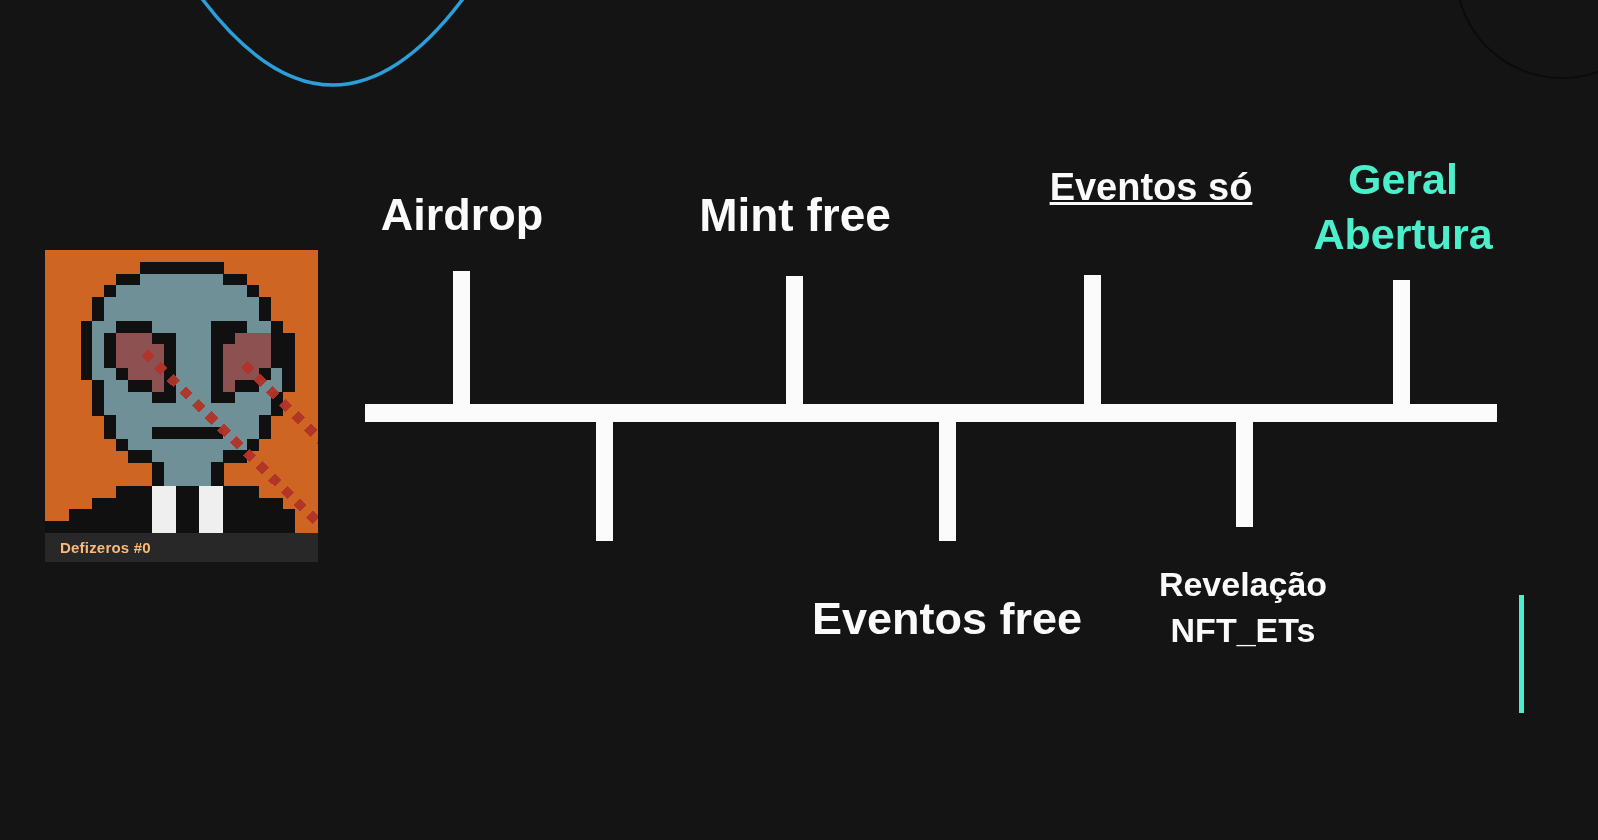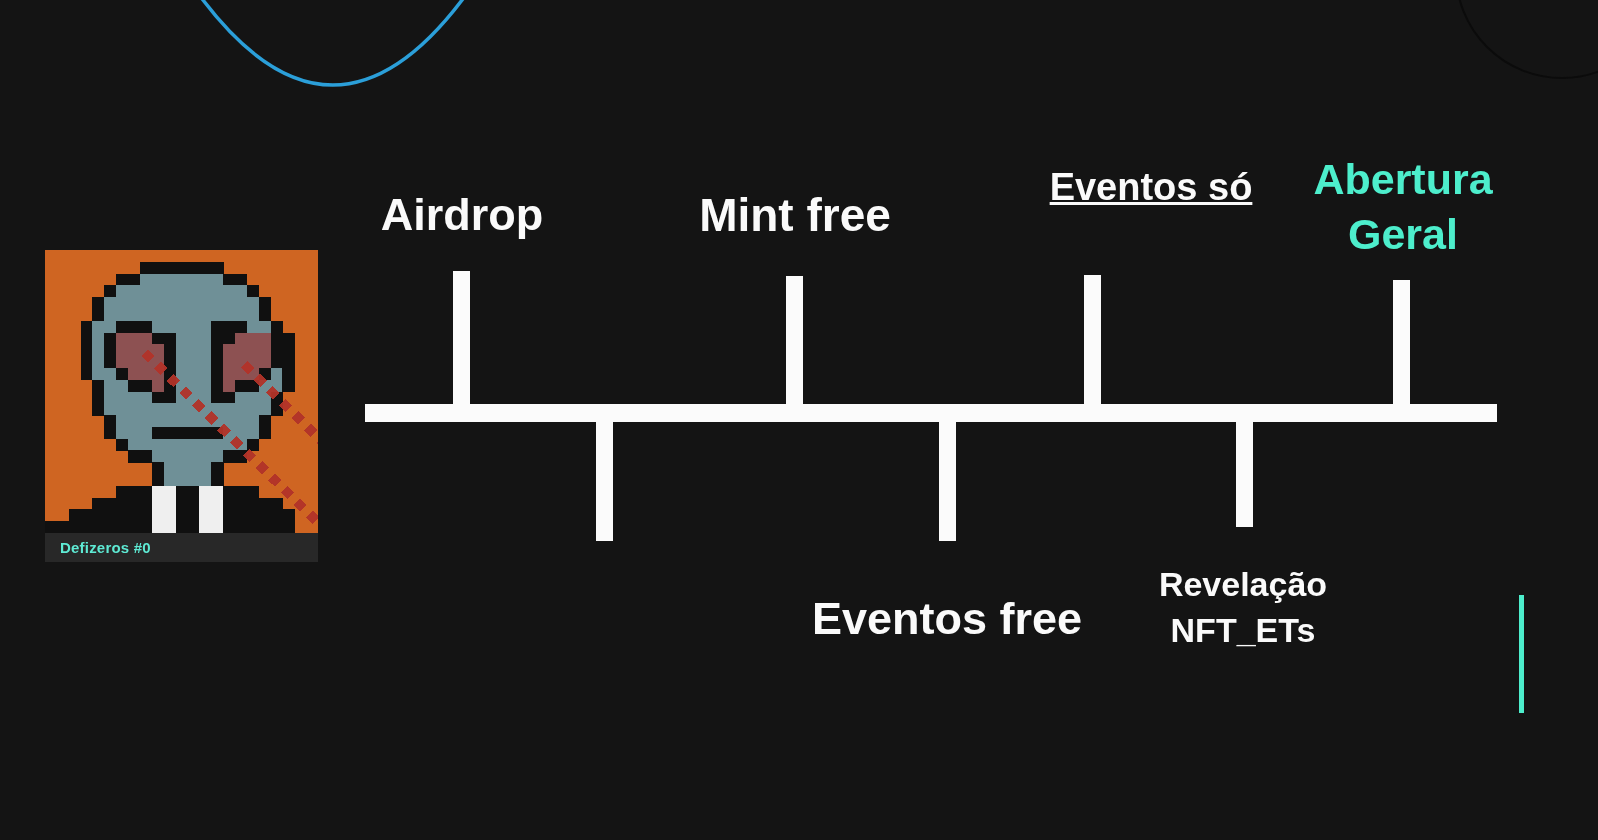--- a/index.html
+++ b/index.html
@@ -19,21 +19,21 @@
 
   
   #nft-card{left:45px;top:250px;width:273px;height:312px;}
   #nft-image{width:273px;height:283px;display:block;}
   #nft-image svg{width:100%;height:100%;display:block;}
   #nft-label-bar{
     width:273px;height:29px;background:#282828;
     display:flex;align-items:center;
   }
   #nft-label-bar .nft-name{
-    color:#5eead4;font-size:15px;font-weight:700;padding-left:15px;
+    color:#fdba74;font-size:15px;font-weight:700;padding-left:15px;
     letter-spacing:.2px;
   }
 
   
   .bar{left:365px;top:404px;width:1132px;height:18px;background:var(--bar,#fbfbfb);}
   .tick{width:17px;background:var(--bar,#fbfbfb);}
   #tick-airdrop      {left:453px; top:271px;height:133px;}
   #tick-mint         {left:786px; top:276px;height:128px;}
   #tick-eventos-nft  {left:1084px;top:275px;height:129px;}
   #tick-abertura     {left:1393px;top:280px;height:124px;}
@@ -422,22 +422,22 @@
 <div id="lbl-airdrop" class="ms-label">
   <div>Airdrop</div>
 </div>
 <div id="lbl-mint" class="ms-label">
   <div>Mint free</div>
 </div>
 <div id="lbl-eventos-nft" class="ms-label">
   <div>Eventos só</div>
 </div>
 <div id="lbl-abertura" class="ms-label">
+  <div>Geral</div>
   <div>Abertura</div>
-  <div>Geral</div>
 </div>
 
 <div id="lbl-funcao" class="ms-label">
 </div>
 <div id="lbl-eventos-free" class="ms-label">
   <div>Eventos free</div>
 </div>
 <div id="lbl-revelacao" class="ms-label">
   <div>Revelação</div>
   <div>NFT_ETs</div>

